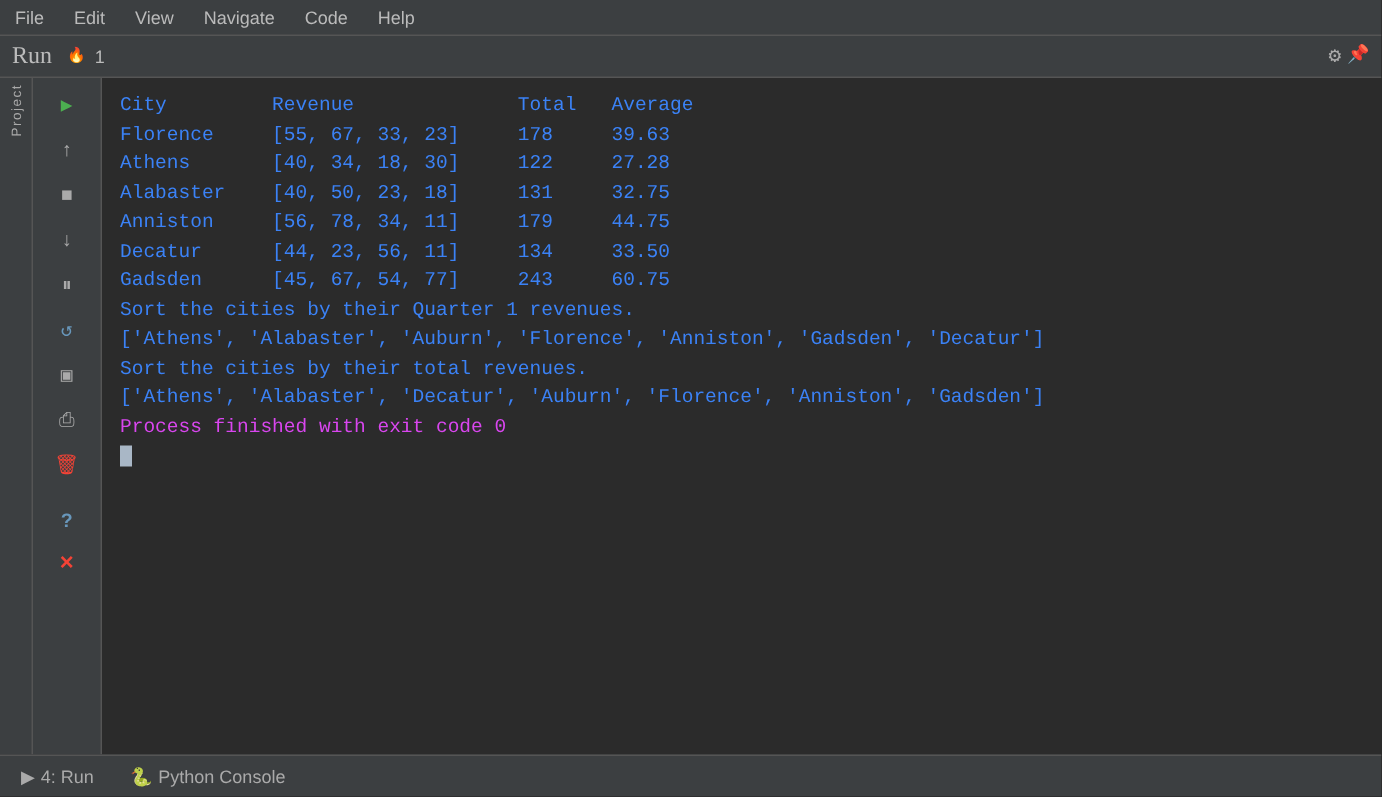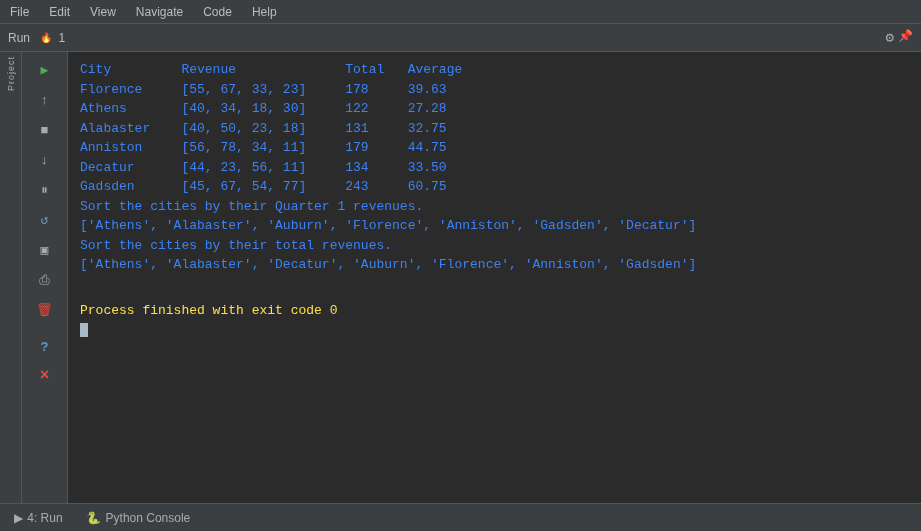--- a/index.html
+++ b/index.html
@@ -37,22 +37,22 @@
       background: #3c3f41;
       display: flex;
       align-items: center;
       padding: 2px 8px;
       height: 28px;
       border-bottom: 1px solid #555;
       gap: 6px;
     }
     .runbar-label {
       color: #bbbbbb;
-      font-family: Liberation Sans, sans-serif;
-      font-size: 12px;
+      font-family: Liberation Serif, serif;
+      font-size: 16px;
       margin-right: 4px;
     }
     .run-number {
       color: #bbbbbb;
       font-family: Arial, sans-serif;
       font-size: 12px;
     }
     .runbar-right {
       margin-left: auto;
       display: flex;
@@ -125,22 +125,21 @@
       color: #a9b7c6;
       font-family: 'Courier New', Courier, monospace;
       font-size: 13px;
       line-height: 1.5;
     }
     .output-line {
       white-space: pre;
       color: #3b82f6;
     }
     .output-line.process-finished {
-      color: #fde047;
-      margin-top: 26px;
+      color: #d946ef;
     }
     .output-line.cursor-line {
       color: #a9b7c6;
     }
 
     
     .bottom-bar {
       height: 28px;
       background: #3c3f41;
       border-top: 1px solid #555;

